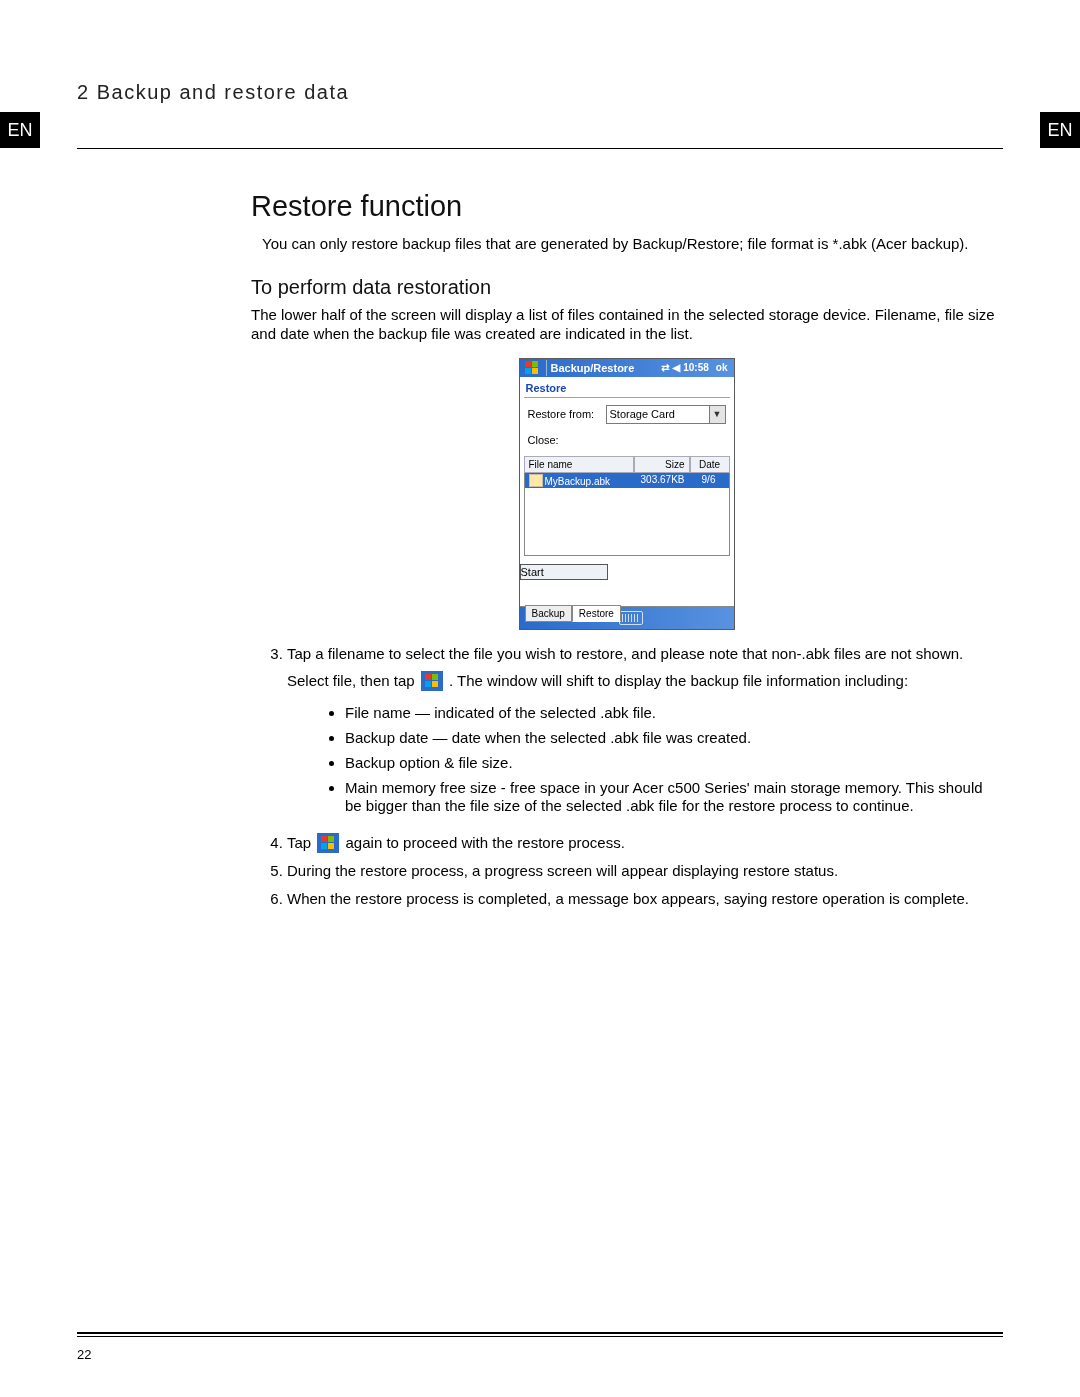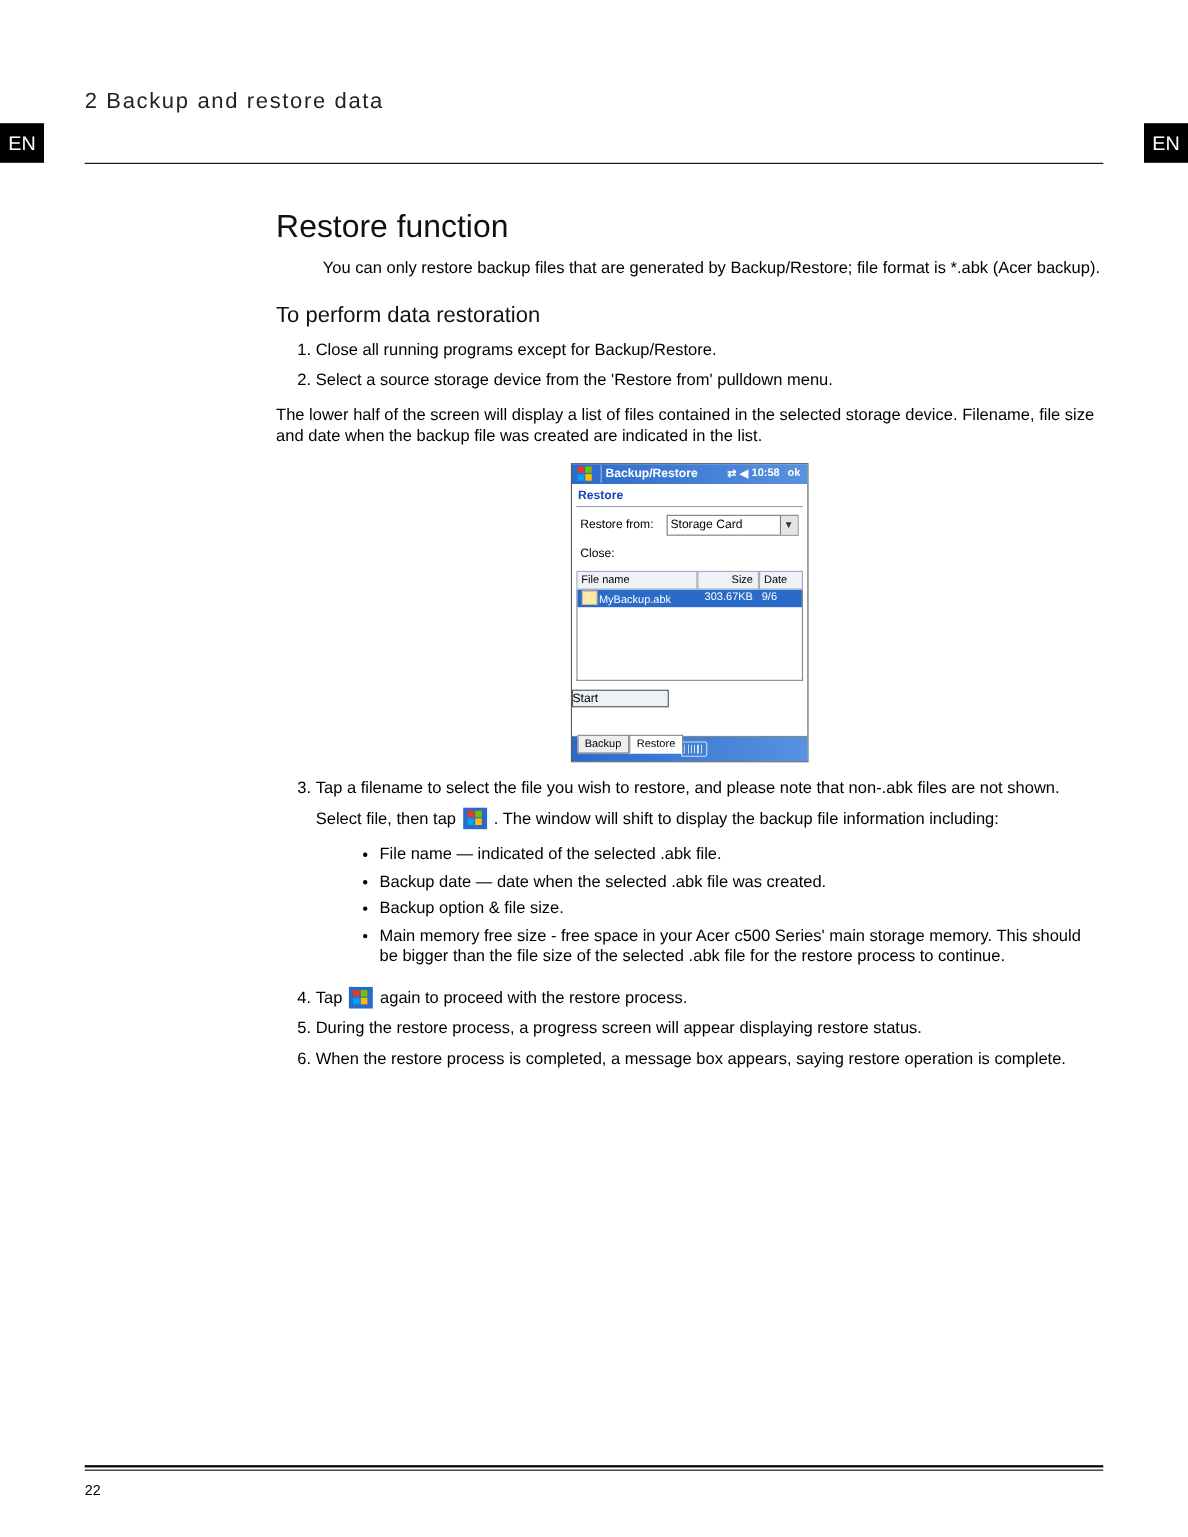--- a/index.html
+++ b/index.html
@@ -59,21 +59,20 @@
   h1.section-heading {
     font-size: 29px;
     font-weight: 400;
     margin: 0 0 12px 0;
     color: #111;
   }
   .intro {
     font-size: 15px;
     line-height: 1.25;
     margin: 0 0 18px 11px;
-    text-align: right;
   }
   h2.sub-heading {
     font-size: 20px;
     font-weight: 400;
     margin: 22px 0 6px 0;
     color: #111;
   }
   ol.steps {
     list-style: decimal;
     padding-left: 36px;
@@ -197,21 +196,21 @@
     background: #eef2f7;
     font-size: 10px;
   }
   .file-table .hdr > div {
     border: 1px solid #aab;
     padding: 2px 4px;
     box-sizing: border-box;
   }
   .col-name { flex: 1; }
   .col-size { width: 56px; text-align: right; }
-  .col-date { width: 40px; text-align: left; }
+  .col-date { width: 40px; text-align: center; }
 
   .file-table .body {
     border: 1px solid #888;
     border-top: none;
     height: 82px;
     background: #fff;
   }
   .file-table .row {
     display: flex;
     background: #2a6ac9;
@@ -331,24 +330,20 @@
 
   <div class="header-title">2 Backup and restore data</div>
   <div class="header-rule"></div>
 
   <div class="content">
     <h1 class="section-heading">Restore function</h1>
     <p class="intro">You can only restore backup files that are generated by Backup/Restore; file format is *.abk (Acer backup).</p>
 
     <h2 class="sub-heading">To perform data restoration</h2>
 
-    <ol class="steps">
-      <li>Close all running programs except for Backup/Restore.</li>
-      <li>Select a source storage device from the 'Restore from' pulldown menu.</li>
-    </ol>
     <p class="sub-para">The lower half of the screen will display a list of files contained in the selected storage device. Filename, file size and date when the backup file was created are indicated in the list.</p>
 
     <div class="figure">
       <div class="device">
         <div class="titlebar">
           <span class="start-flag">
             <svg viewBox="0 0 16 16" width="16" height="16">
               <rect x="1" y="1" width="6" height="6" fill="#e23b2e"></rect>
               <rect x="8" y="1" width="6" height="6" fill="#7cbb00"></rect>
               <rect x="1" y="8" width="6" height="6" fill="#00a1f1"></rect>

